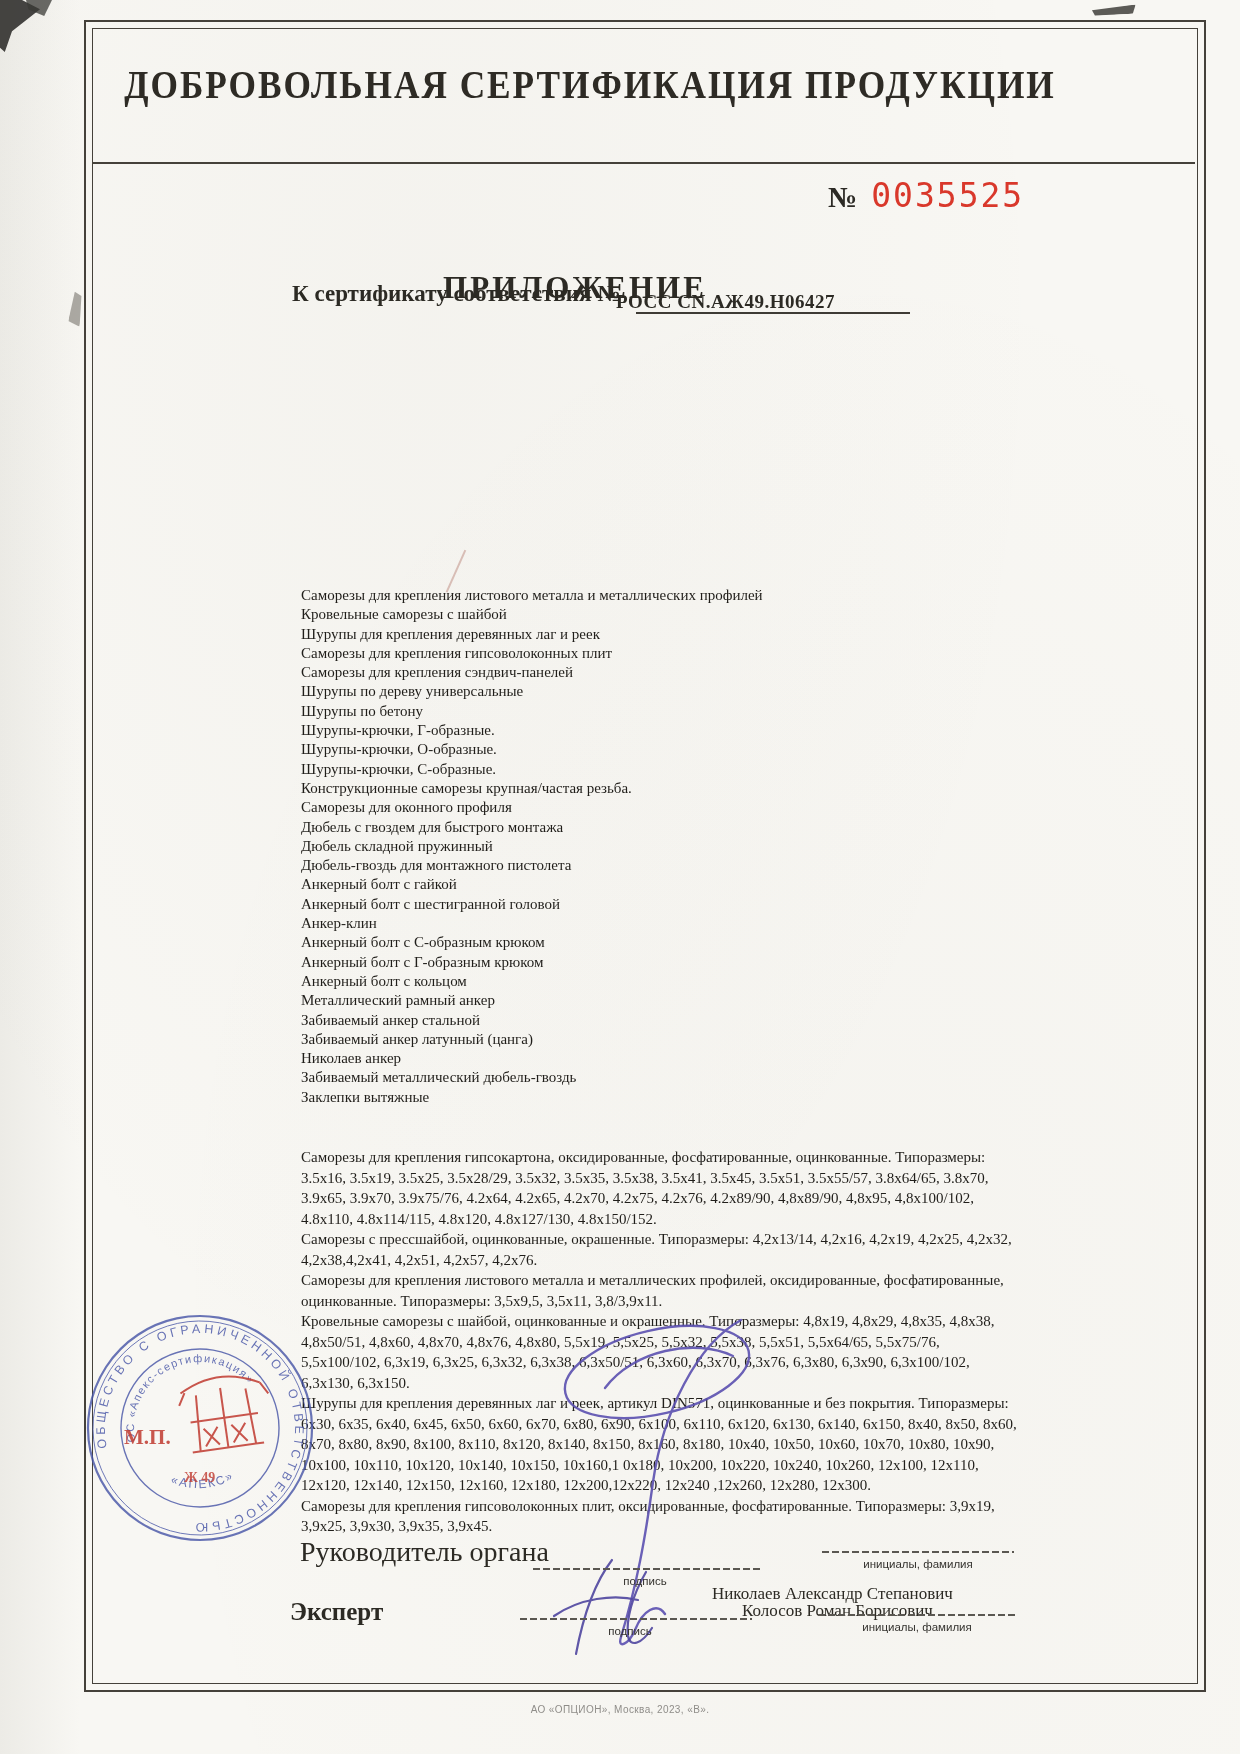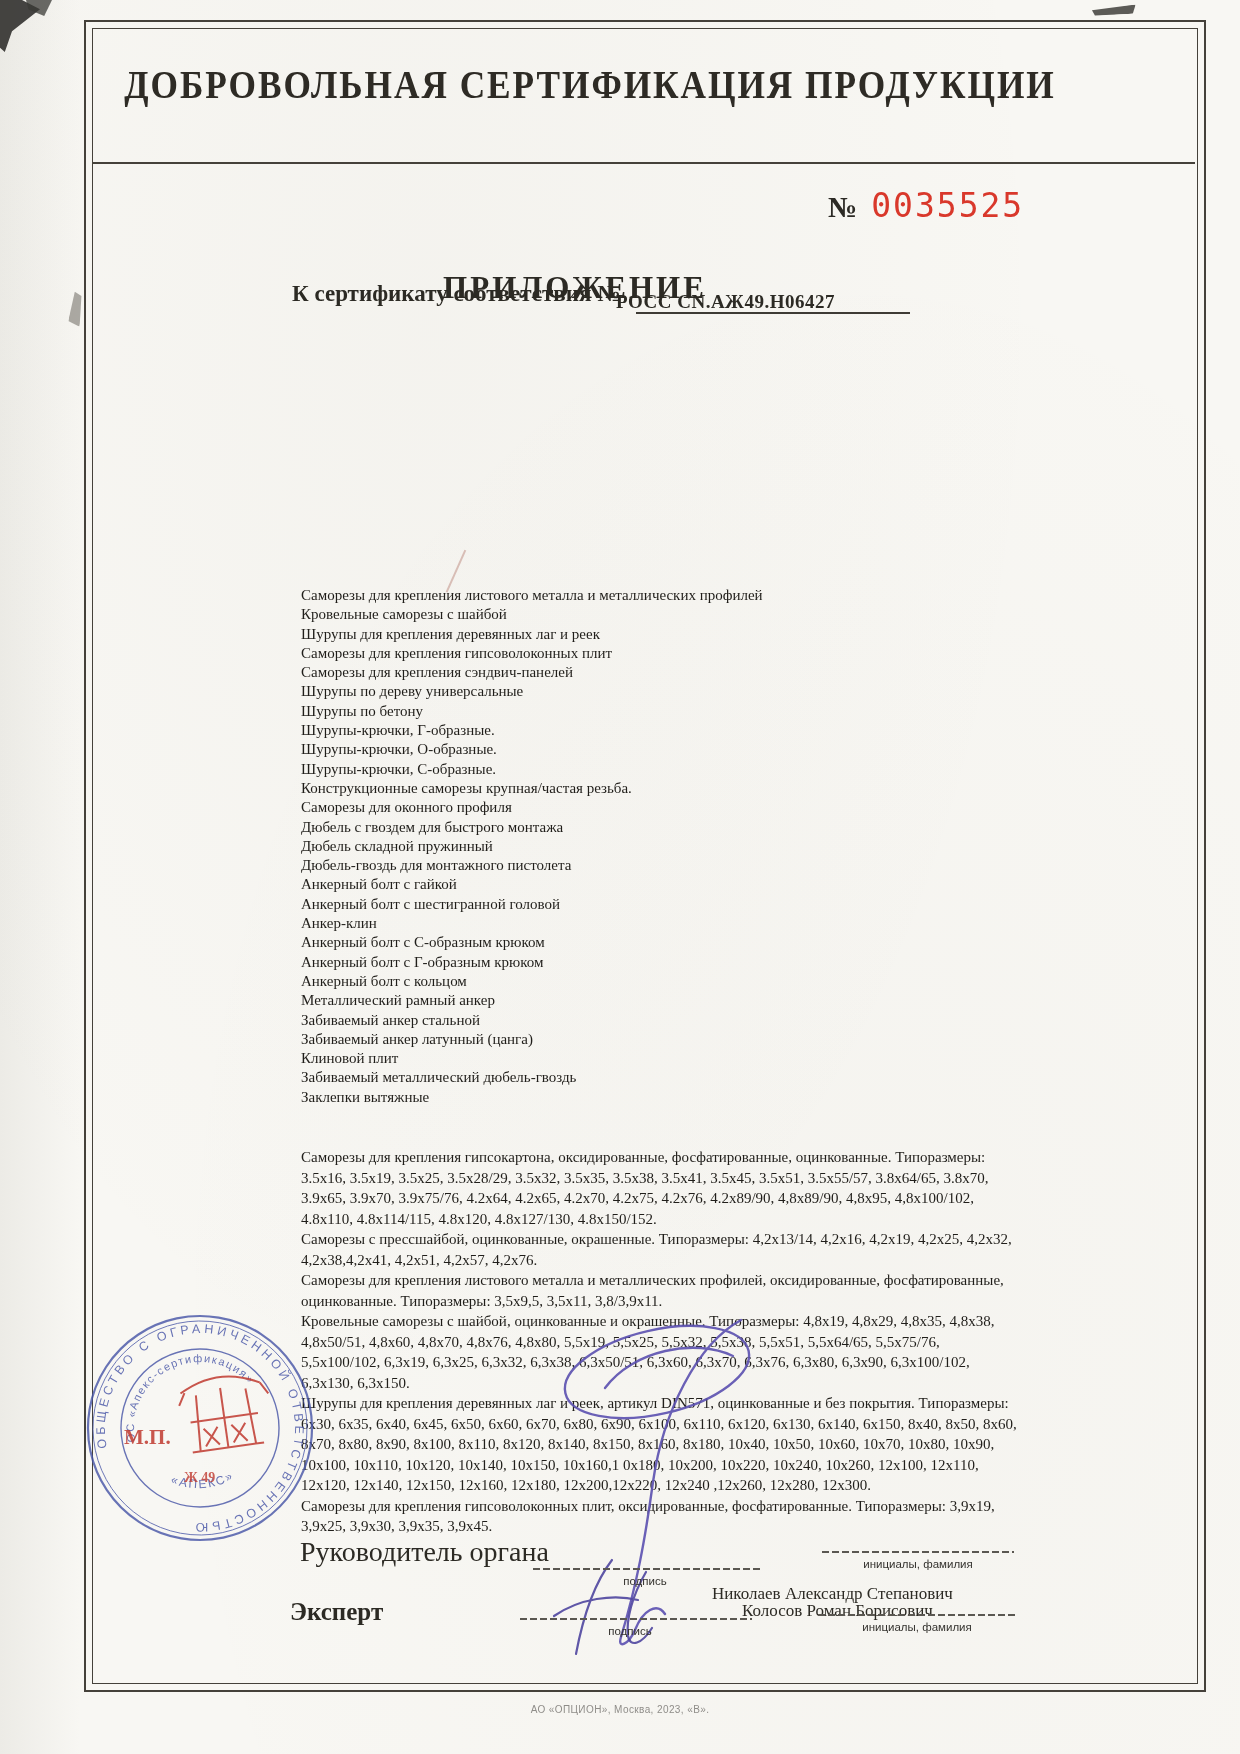--- a/index.html
+++ b/index.html
@@ -17,21 +17,21 @@
   
   .frame-outer{position:absolute;left:84px;top:20px;width:1118px;height:1668px;border:2px solid #45413a;}
   .frame-inner{position:absolute;left:6px;top:6px;right:6px;bottom:6px;border:1.5px solid #45413a;}
   .header-rule{position:absolute;left:93px;top:162px;width:1102px;height:2px;background:#45413a;}
   
   .header-title{
     position:absolute;left:110px;top:64px;width:960px;text-align:center;
     font-size:36px;font-weight:bold;letter-spacing:2px;color:#2e2b25;
     transform:scale(0.98,1.12);
   }
-  .doc-number{position:absolute;left:828px;top:186px;white-space:nowrap;}
+  .doc-number{position:absolute;left:828px;top:176px;white-space:nowrap;}
   .num-label{font-size:29px;font-weight:bold;color:#2c2a25;vertical-align:baseline;}
   .num-value{font-family:"DejaVu Sans Mono",monospace;font-size:33px;letter-spacing:2px;color:#d9382b;margin-left:10px;}
   .appendix-title{
     position:absolute;left:340px;top:222px;width:470px;text-align:center;
     font-size:31px;font-weight:bold;letter-spacing:3px;color:#2c2a24;margin-top:48px;
   }
   .cert-label{position:absolute;left:292px;top:281px;font-size:23px;font-weight:bold;color:#2c2a24;}
   .cert-number{position:absolute;left:616px;top:291px;font-size:19px;font-weight:bold;letter-spacing:0.5px;color:#2c2a24;}
   .cert-underline{position:absolute;left:636px;top:312px;width:274px;height:1.5px;background:#3e3b35;}
   
@@ -119,21 +119,21 @@
       <div class="product-line">Дюбель-гвоздь для монтажного пистолета</div>
       <div class="product-line">Анкерный болт с гайкой</div>
       <div class="product-line">Анкерный болт с шестигранной головой</div>
       <div class="product-line">Анкер-клин</div>
       <div class="product-line">Анкерный болт с С-образным крюком</div>
       <div class="product-line">Анкерный болт с Г-образным крюком</div>
       <div class="product-line">Анкерный болт с кольцом</div>
       <div class="product-line">Металлический рамный анкер</div>
       <div class="product-line">Забиваемый анкер стальной</div>
       <div class="product-line">Забиваемый анкер латунный (цанга)</div>
-      <div class="product-line">Клиновой плит</div>
+      <div class="product-line">Николаев анкер</div>
       <div class="product-line">Забиваемый металлический дюбель-гвоздь</div>
       <div class="product-line">Заклепки вытяжные</div>
     </div>
 
   <div class="specs">
       <div class="spec-paragraph">Саморезы для крепления гипсокартона, оксидированные, фосфатированные, оцинкованные. Типоразмеры: 3.5x16, 3.5x19, 3.5x25, 3.5x28/29, 3.5x32, 3.5x35, 3.5x38, 3.5x41, 3.5x45, 3.5x51, 3.5x55/57, 3.8x64/65, 3.8x70, 3.9x65, 3.9x70, 3.9x75/76, 4.2x64, 4.2x65, 4.2x70, 4.2x75, 4.2x76, 4.2x89/90, 4,8x89/90, 4,8x95, 4,8x100/102, 4.8x110, 4.8x114/115, 4.8x120, 4.8x127/130, 4.8x150/152.</div>
       <div class="spec-paragraph">Саморезы с прессшайбой, оцинкованные, окрашенные. Типоразмеры: 4,2x13/14, 4,2x16, 4,2x19, 4,2x25, 4,2x32, 4,2x38,4,2x41, 4,2x51, 4,2x57, 4,2x76.</div>
       <div class="spec-paragraph">Саморезы для крепления листового металла и металлических профилей, оксидированные, фосфатированные, оцинкованные. Типоразмеры: 3,5x9,5, 3,5x11, 3,8/3,9x11.</div>
       <div class="spec-paragraph">Кровельные саморезы с шайбой, оцинкованные и окрашенные. Типоразмеры: 4,8x19, 4,8x29, 4,8x35, 4,8x38, 4,8x50/51, 4,8x60, 4,8x70, 4,8x76, 4,8x80, 5,5x19, 5,5x25, 5,5x32, 5,5x38, 5,5x51, 5,5x64/65, 5,5x75/76, 5,5x100/102, 6,3x19, 6,3x25, 6,3x32, 6,3x38, 6,3x50/51, 6,3x60, 6,3x70, 6,3x76, 6,3x80, 6,3x90, 6,3x100/102, 6,3x130, 6,3x150.</div>
       <div class="spec-paragraph">Шурупы для крепления деревянных лаг и реек, артикул DIN571, оцинкованные и без покрытия. Типоразмеры: 6x30, 6x35, 6x40, 6x45, 6x50, 6x60, 6x70, 6x80, 6x90, 6x100, 6x110, 6x120, 6x130, 6x140, 6x150, 8x40, 8x50, 8x60, 8x70, 8x80, 8x90, 8x100, 8x110, 8x120, 8x140, 8x150, 8x160, 8x180, 10x40, 10x50, 10x60, 10x70, 10x80, 10x90, 10x100, 10x110, 10x120, 10x140, 10x150, 10x160,1 0x180, 10x200, 10x220, 10x240, 10x260, 12x100, 12x110, 12x120, 12x140, 12x150, 12x160, 12x180, 12x200,12x220, 12x240 ,12x260, 12x280, 12x300.</div>

